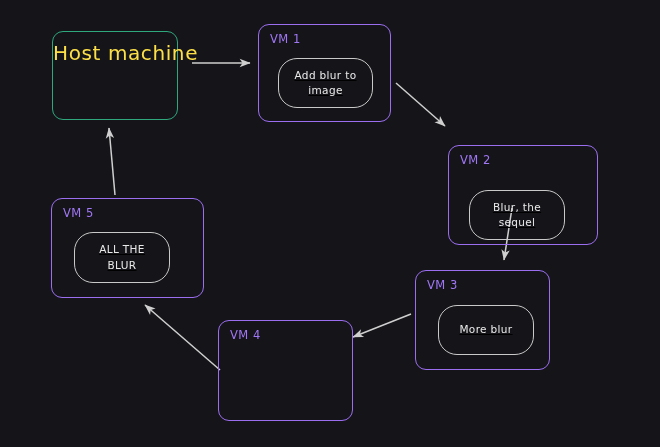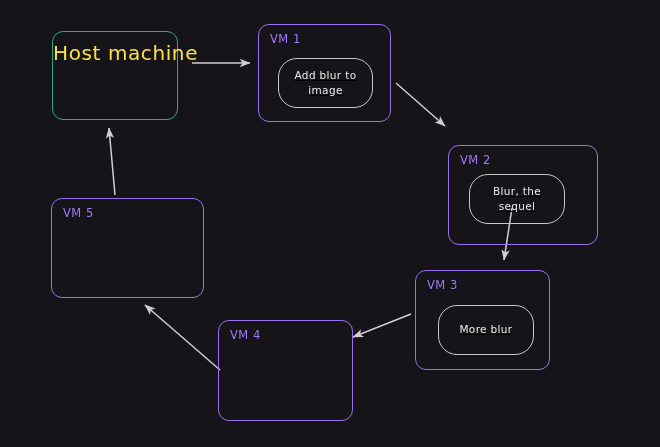--- a/index.html
+++ b/index.html
@@ -109,34 +109,38 @@
   <div class="node vm" style="left:258px; top:24px; width:133px; height:98px;">
     <div class="vm-label">VM 1</div>
     <div class="inner-box" style="left:19px; top:33px; width:95px; height:50px;">
       <span class="inner-text">Add blur to
 image</span>
     </div>
   </div>
 
   <div class="node vm" style="left:448px; top:98px; width:150px; height:100px;margin-top:47px;">
     <div class="vm-label">VM 2</div>
-    <div class="inner-box" style="left:20px; top:28px; width:96px; height:50px;">
+    <div class="inner-box" style="left:20px; top:44px; width:96px; height:50px;">
       <span class="inner-text">Blur, the
 sequel</span>
     </div>
   </div>
 
   <div class="node vm" style="left:415px; top:270px; width:135px; height:100px;">
     <div class="vm-label">VM 3</div>
     <div class="inner-box" style="left:22px; top:34px; width:96px; height:50px;">
       <span class="inner-text">More blur</span>
     </div>
   </div>
 
   <div class="node vm" style="left:218px; top:320px; width:135px; height:101px;">
     <div class="vm-label">VM 4</div>
   </div>
 
   <div class="node vm" style="left:51px; top:198px; width:153px; height:100px;">
     <div class="vm-label">VM 5</div>
+    <div class="inner-box" style="left:22px; top:33px; width:96px; height:51px;">
+      <span class="inner-text">ALL THE
+BLUR</span>
+    </div>
   </div>
 
 </div>
 
 </body></html>

